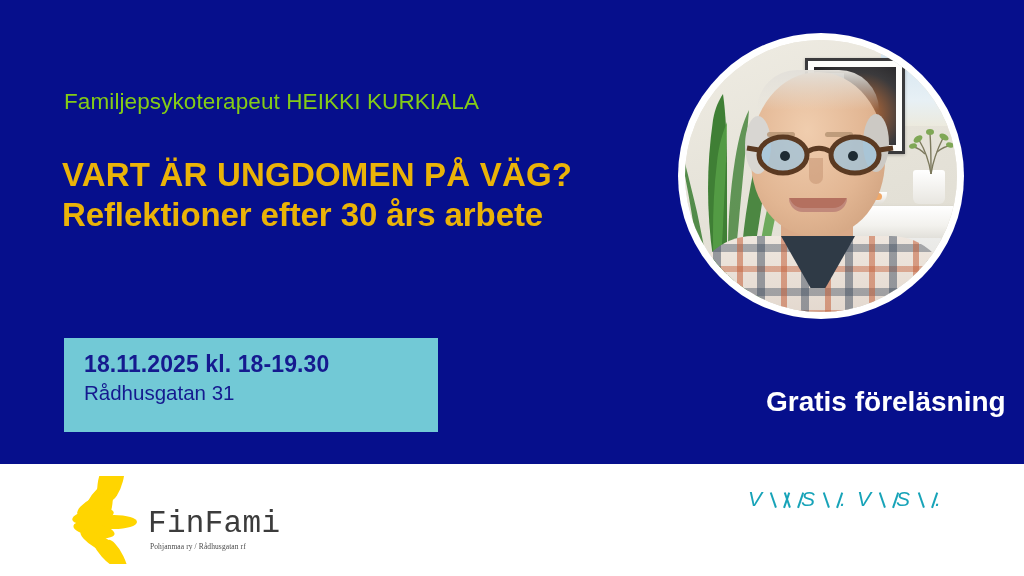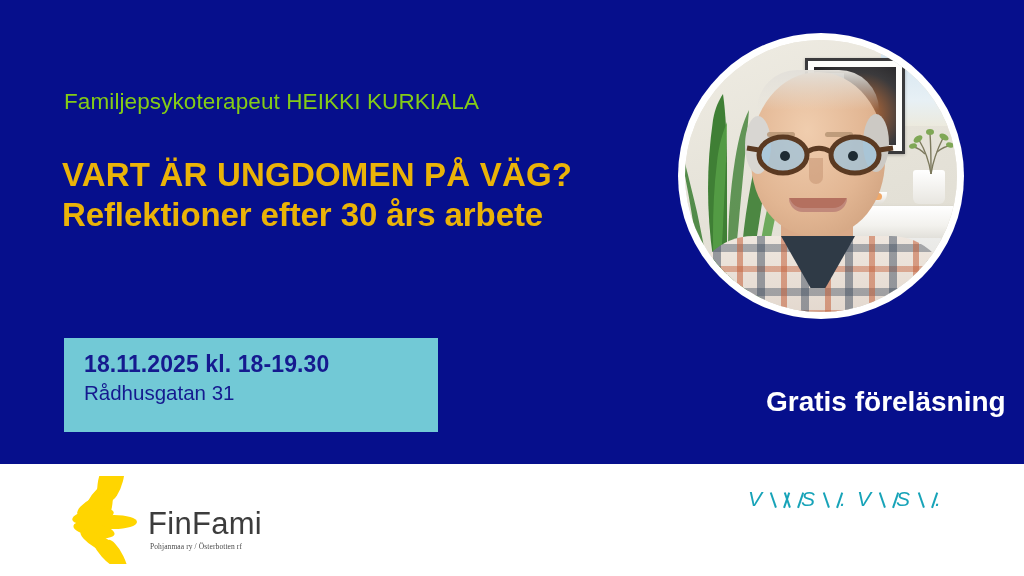--- a/index.html
+++ b/index.html
@@ -250,21 +250,21 @@
     left: 0; top: 464px;
     width: 1024px; height: 112px;
     background: #ffffff;
   }
 
   
   .finfami { position: absolute; left: 62px; top: 12px; width: 220px; height: 88px; }
   .ff-flower { position: absolute; left: 0; top: 0; width: 86px; height: 88px; }
   .ff-name {
     position: absolute; left: 86px; top: 30px;
-    font-family: Liberation Sans, sans-serif;
+    font-family: Liberation Mono, monospace;
     font-size: 31px;
     color: #3c3c3c;
     letter-spacing: .3px;
     white-space: nowrap;
   }
   .ff-sub {
     position: absolute; left: 88px; top: 66px;
     font-family: "Liberation Serif", serif;
     font-size: 7.5px;
     color: #4a4a4a;
@@ -425,21 +425,21 @@
           <ellipse rx="21" ry="7" cx="-36" cy="-28" transform="rotate(-45 -36 -28)"></ellipse>
           <ellipse rx="21" ry="7" cx="-42" cy="-18" transform="rotate(-28 -42 -18)"></ellipse>
           <ellipse rx="21" ry="7" cx="-45" cy="-6" transform="rotate(-10 -45 -6)"></ellipse>
           <ellipse rx="21" ry="7" cx="-44" cy="8" transform="rotate(12 -44 8)"></ellipse>
           <ellipse rx="21" ry="7" cx="-39" cy="20" transform="rotate(30 -39 20)"></ellipse>
           <ellipse rx="21" ry="7" cx="-31" cy="30" transform="rotate(48 -31 30)"></ellipse>
           <ellipse rx="21" ry="7" cx="-21" cy="37" transform="rotate(64 -21 37)"></ellipse>
         </g>
       </svg>
       <div class="ff-name">FinFami</div>
-      <div class="ff-sub">Pohjanmaa ry / Österbotten rf</div>
+      <div class="ff-sub">Pohjanmaa ry / Rådhusgatan rf</div>
     </div>
 
     <div class="alma">
       <div class="alma-top">
         <span>V</span><span class="tri"></span><span class="tri"></span><span>S</span><span class="tri"></span><span>.</span><span>V</span><span class="tri"></span><span>S</span><span class="tri"></span><span>.</span>
       </div>
     </div>
   </div>
 
 </div>

